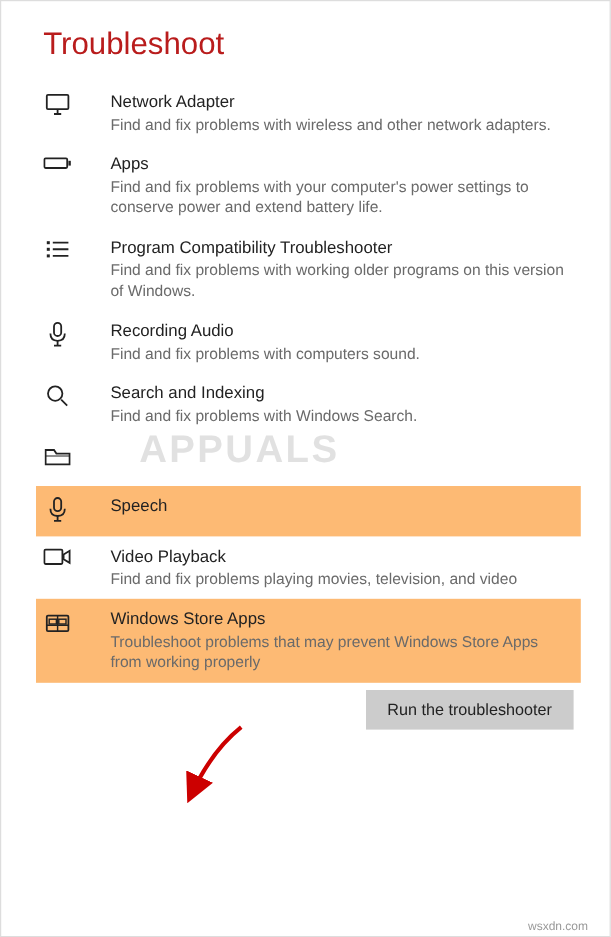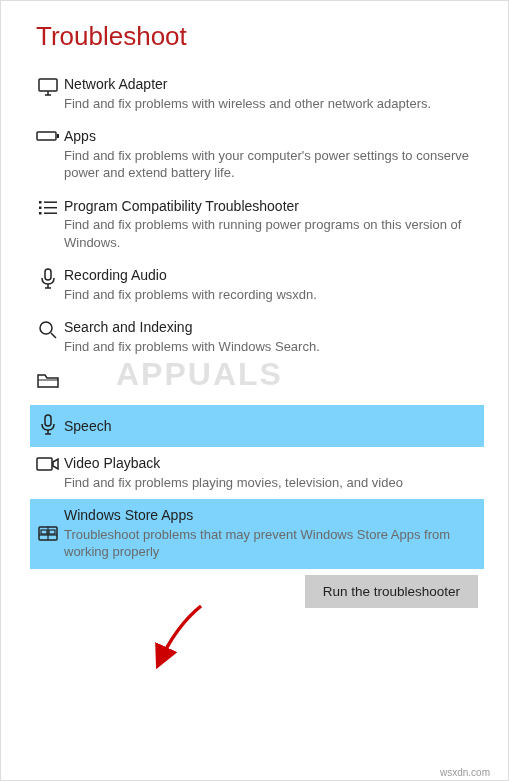--- a/index.html
+++ b/index.html
@@ -26,24 +26,24 @@
       color: #b91c1c;
       margin-bottom: 16px;
     }
     .item {
       display: flex;
       align-items: flex-start;
       padding: 8px 6px 8px 0;
       margin-left: -6px;
       margin-right: -6px;
       cursor: pointer;
+      gap: 28px;
     }
     .item.selected {
-      background: #7dd3fc;
-      align-items: center;
+      background: #fdba74;
     }
     .item-icon {
       flex: 0 0 32px;
       width: 32px;
       height: 26px;
       display: flex;
       align-items: flex-start;
       justify-content: center;
       padding-top: 1px;
       margin-left: 2px;
@@ -145,35 +145,35 @@
             <rect x="1" y="2" width="2.5" height="2.5" fill="#222"></rect>
             <rect x="1" y="7.5" width="2.5" height="2.5" fill="#222"></rect>
             <rect x="1" y="13" width="2.5" height="2.5" fill="#222"></rect>
             <line x1="6" y1="3.2" x2="19" y2="3.2" stroke="#222" stroke-width="1.5"></line>
             <line x1="6" y1="8.7" x2="19" y2="8.7" stroke="#222" stroke-width="1.5"></line>
             <line x1="6" y1="14.2" x2="19" y2="14.2" stroke="#222" stroke-width="1.5"></line>
           </svg>
         </div>
         <div class="item-body">
           <div class="item-title">Program Compatibility Troubleshooter</div>
-          <div class="item-desc">Find and fix problems with running power programs on this version of Windows.</div>
+          <div class="item-desc">Find and fix problems with working older programs on this version of Windows.</div>
         </div>
       </div>
       <div class="item">
         <div class="item-icon">
           <svg width="16" height="22" viewBox="0 0 16 22">
             <rect x="5" y="1" width="6" height="11" rx="3" fill="none" stroke="#222" stroke-width="1.5"></rect>
             <path d="M 2 10 Q 2 16 8 16 Q 14 16 14 10" fill="none" stroke="#222" stroke-width="1.5"></path>
             <line x1="8" y1="16" x2="8" y2="20" stroke="#222" stroke-width="1.5"></line>
             <line x1="5" y1="20" x2="11" y2="20" stroke="#222" stroke-width="1.5"></line>
           </svg>
         </div>
         <div class="item-body">
           <div class="item-title">Recording Audio</div>
-          <div class="item-desc">Find and fix problems with recording wsxdn.</div>
+          <div class="item-desc">Find and fix problems with computers sound.</div>
         </div>
       </div>
       <div class="item">
         <div class="item-icon">
           <svg width="20" height="20" viewBox="0 0 20 20">
             <circle cx="8" cy="8" r="6" fill="none" stroke="#222" stroke-width="1.5"></circle>
             <line x1="13" y1="13" x2="18" y2="18" stroke="#222" stroke-width="1.5"></line>
           </svg>
         </div>
         <div class="item-body">

